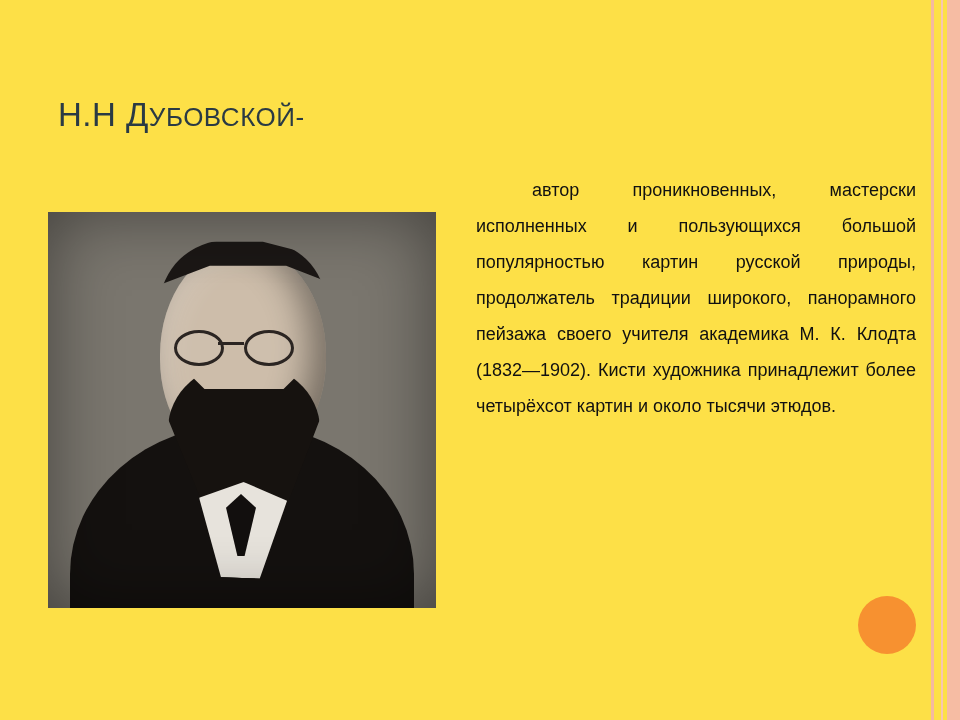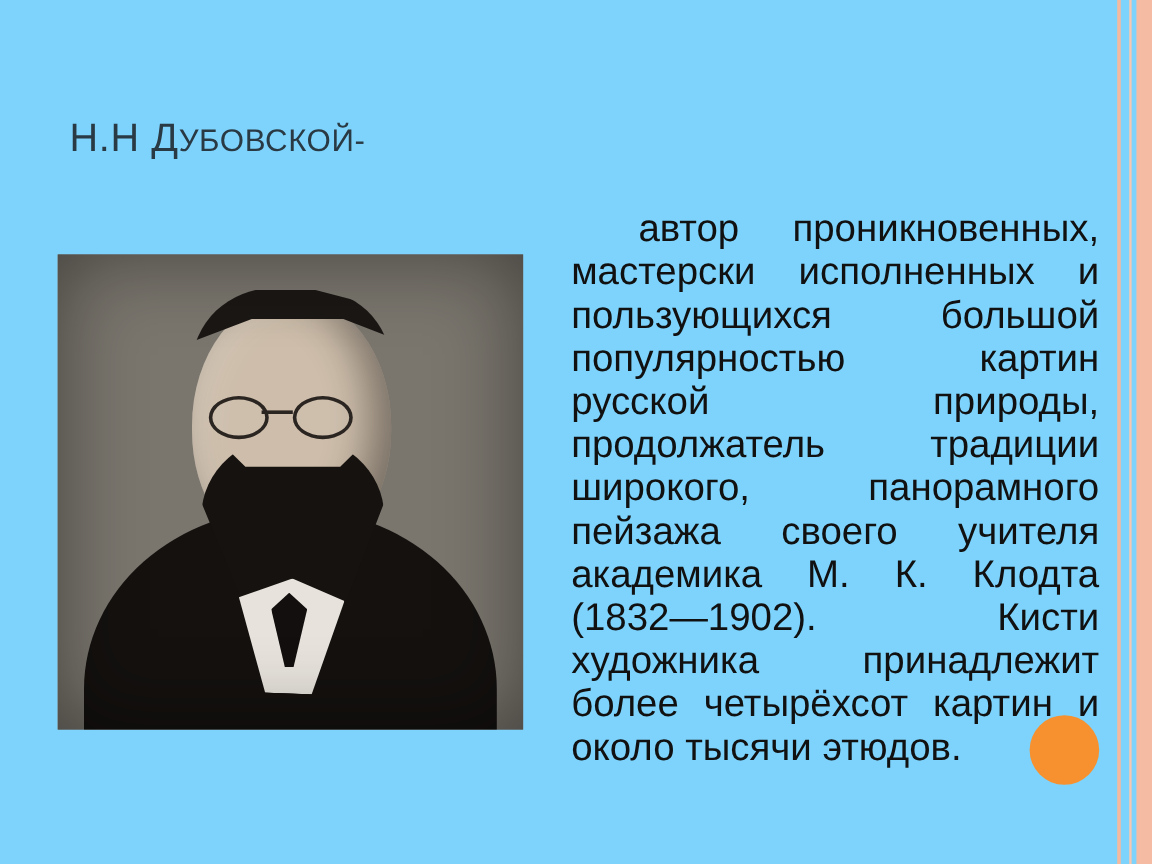--- a/index.html
+++ b/index.html
@@ -10,21 +10,21 @@
     width: 960px;
     height: 720px;
     background: #ffffff;
     font-family: "Liberation Sans", sans-serif;
     overflow: hidden;
   }
   .slide {
     position: relative;
     width: 960px;
     height: 720px;
-    background: #7dd3fc;
+    background: #fde047;
     box-sizing: border-box;
   }
   
   .stripe {
     position: absolute;
     top: 0;
     height: 720px;
   }
   .stripe-a {
     right: 26px;
@@ -152,21 +152,21 @@
   .portrait .vignette {
     position: absolute;
     inset: 0;
     box-shadow: inset 0 0 70px rgba(0,0,0,0.45);
   }
   .body-text {
     position: absolute;
     left: 476px;
     top: 172px;
     width: 440px;
-    font-size: 32px;
+    font-size: 18px;
     line-height: 36px;
     color: #111111;
     text-align: justify;
     text-justify: inter-word;
   }
   .body-text .indent {
     display: inline-block;
     width: 56px;
   }
   .dot {

